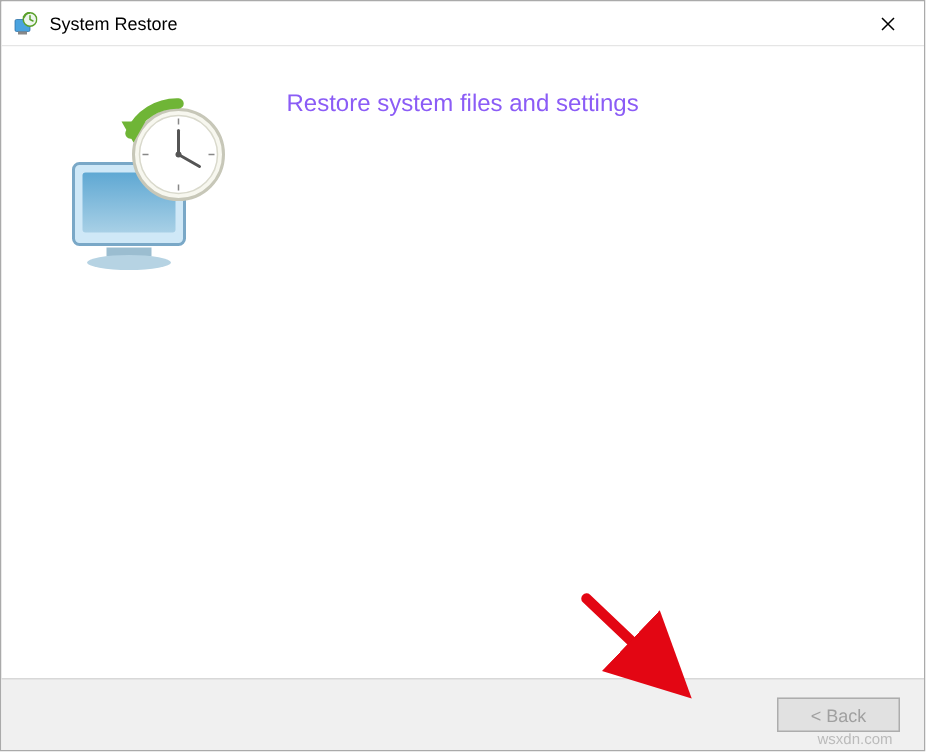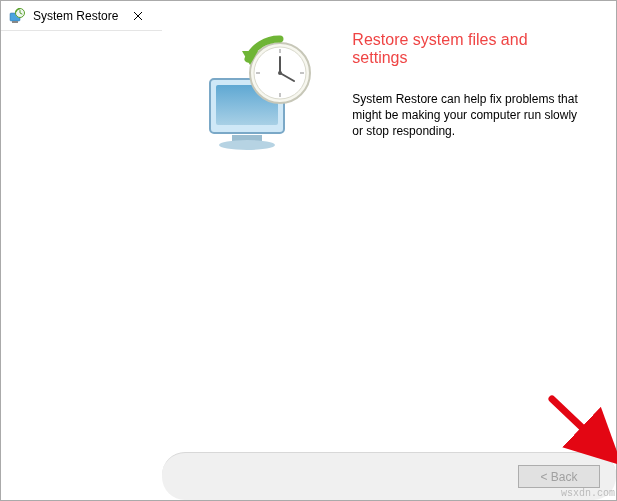--- a/index.html
+++ b/index.html
@@ -10,21 +10,21 @@
       width: 617px;
       height: 501px;
       overflow: hidden;
     }
     .window {
       width: 617px;
       height: 501px;
       border: 1px solid #aaa;
       background: #fff;
       display: flex;
-      flex-direction: row;
+      flex-direction: column;
     }
     .titlebar {
       height: 30px;
       display: flex;
       align-items: center;
       padding: 0 4px 0 8px;
       border-bottom: 1px solid #e5e5e5;
       background: #fff;
     }
     .titlebar .app-icon {
@@ -67,41 +67,40 @@
       height: 130px;
     }
     .right-pane {
       flex: 1;
       padding: 10px 20px 0 10px;
       color: #000;
     }
     .right-pane h1 {
       font-size: 16px;
       font-weight: 400;
-      color: #ef4444;
+      color: #8b5cf6;
       margin-bottom: 24px;
     }
     .right-pane p {
       font-size: 12px;
       line-height: 1.35;
       margin-bottom: 18px;
       color: #000;
     }
 
     .button-bar {
       height: 48px;
       background: #f0f0f0;
       border-top: 1px solid #d8d8d8;
       display: flex;
       justify-content: flex-end;
       align-items: center;
       padding-right: 16px;
       gap: 8px;
       position: relative;
-      border-radius: 23px;
     }
     .btn {
       min-width: 82px;
       height: 23px;
       font-size: 12px;
       font-family: inherit;
       background: #e1e1e1;
       border: 1px solid #adadad;
       cursor: pointer;
       padding: 0 10px;
@@ -120,25 +119,25 @@
     .arrow-overlay {
       position: absolute;
       left: 380px;
       bottom: 26px;
       width: 90px;
       height: 80px;
       pointer-events: none;
     }
     .watermark {
       position: absolute;
-      right: 2px;
+      right: 22px;
       bottom: 2px;
       font-size: 10px;
       color: #bbb;
-      font-family: Liberation Mono, monospace;
+      font-family: Liberation Sans, sans-serif;
       pointer-events: none;
     }
   </style>
 </head>
 <body>
 
 <div class="window">
 
   <div class="titlebar">
     <span class="app-icon">
@@ -188,21 +187,20 @@
             <linearGradient id="screenGrad" x1="0" y1="0" x2="0" y2="1">
               <stop offset="0%" stop-color="#5fa8d3"></stop>
               <stop offset="100%" stop-color="#a8d0e6"></stop>
             </linearGradient>
           </defs>
         </svg>
       </div>
 
       <div class="right-pane">
         <h1>Restore system files and settings</h1>
-        <p>System Restore can help fix problems that might be making your computer run slowly or stop responding.</p>
       </div>
 
     </div>
 
     <div class="button-bar">
       <svg class="arrow-overlay" viewBox="0 0 90 80">
         <defs>
           <marker id="arrowhead" markerWidth="8" markerHeight="8" refX="6" refY="4" orient="auto">
             <path d="M0 0 L8 4 L0 8 Z" fill="#e30613"></path>
           </marker>

